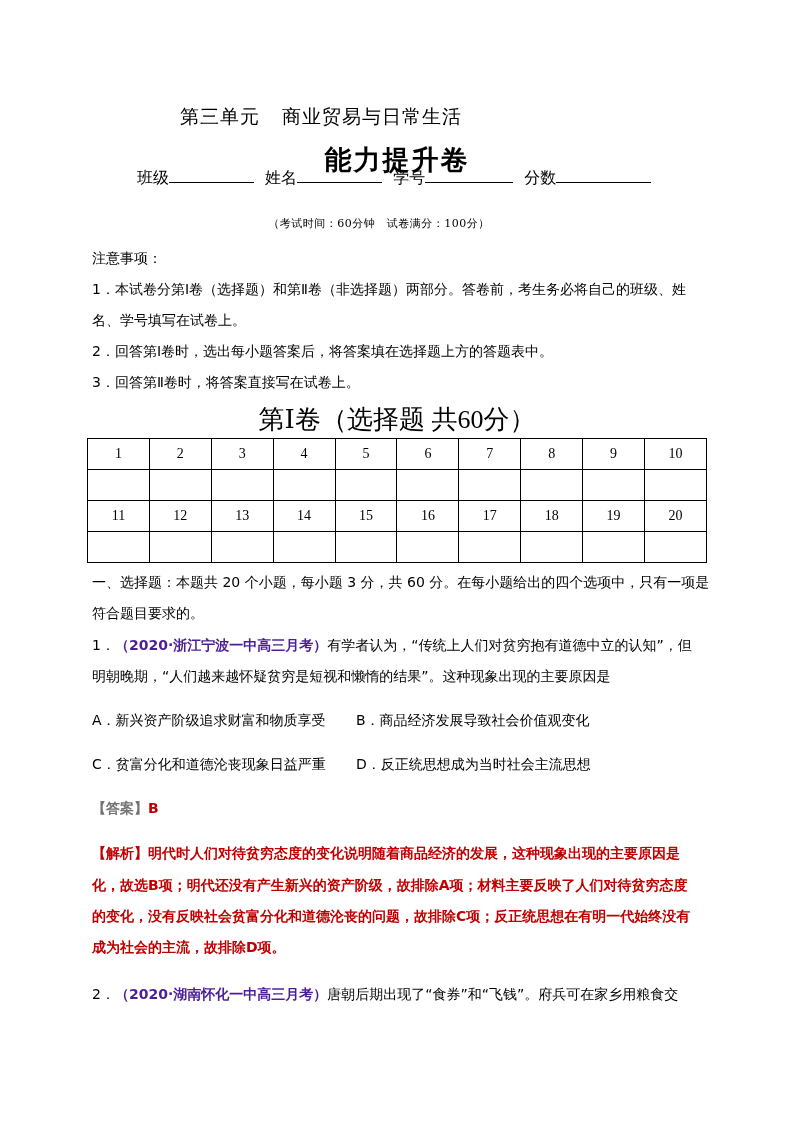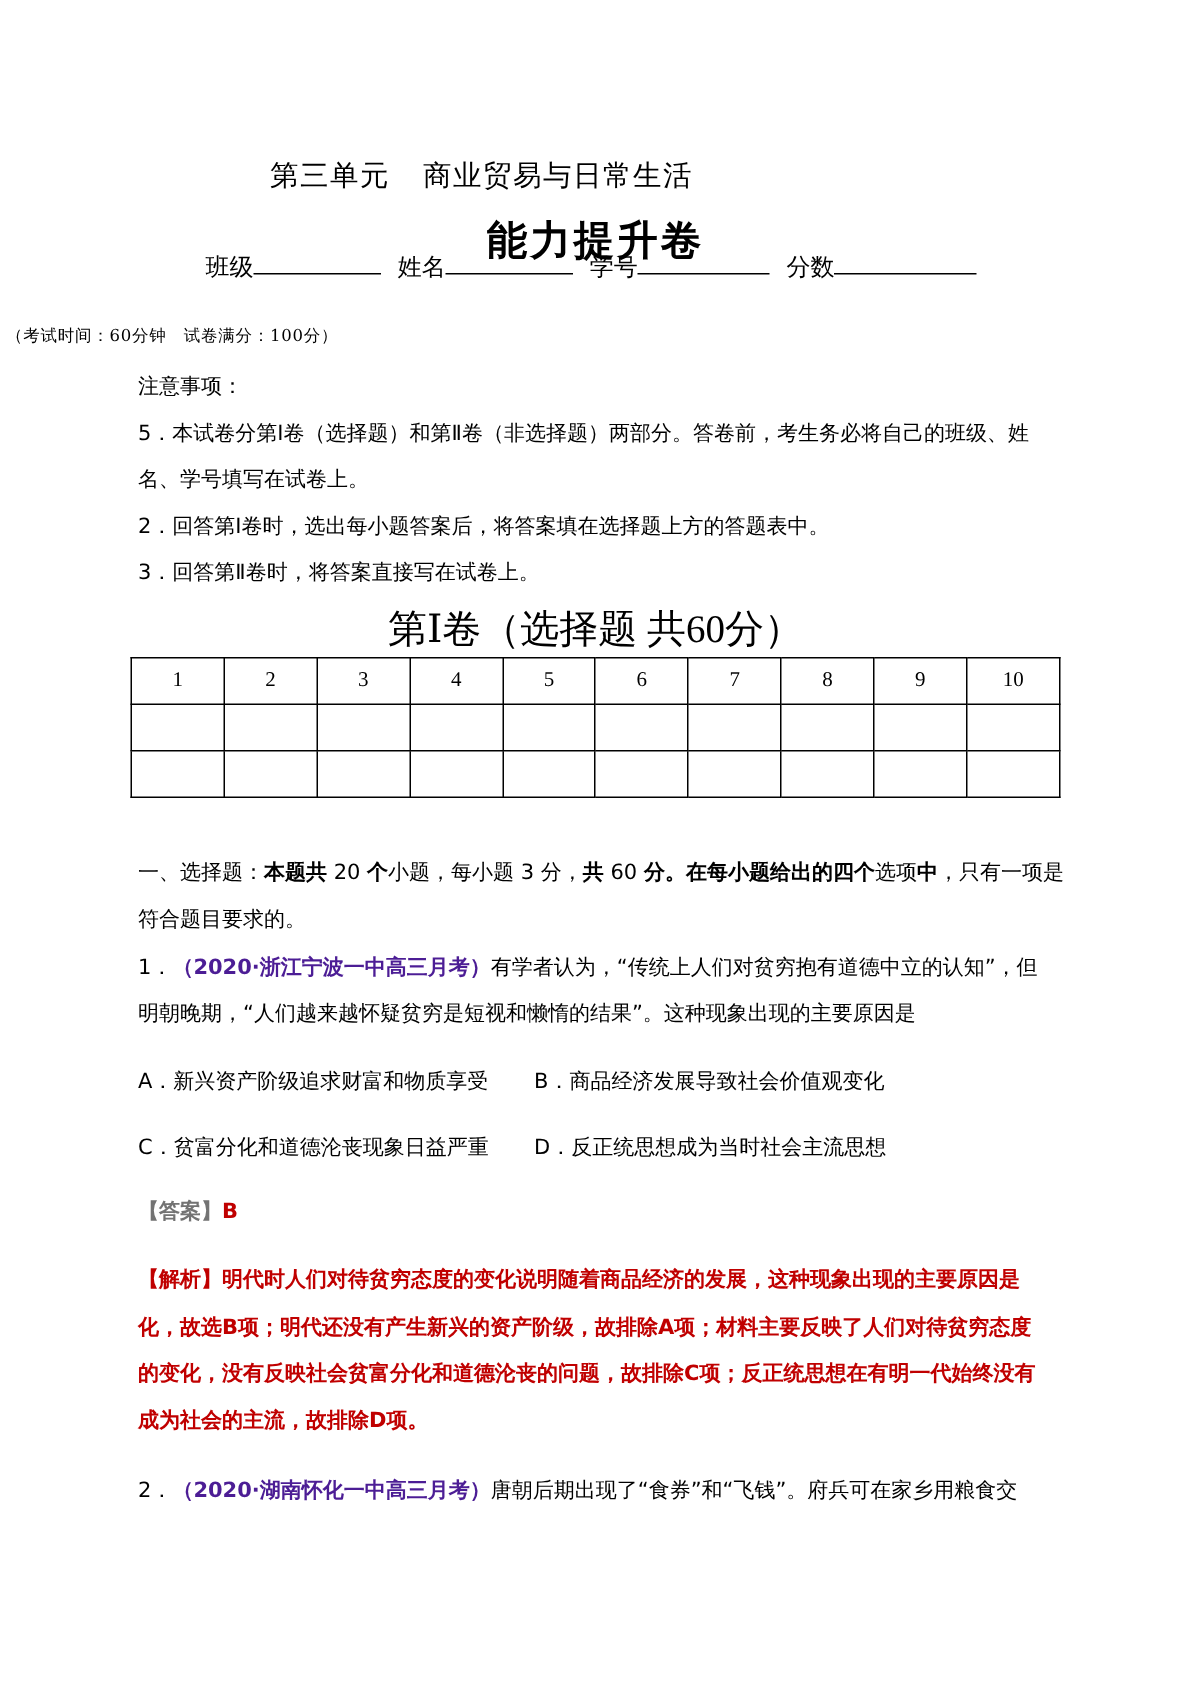--- a/index.html
+++ b/index.html
@@ -19,21 +19,21 @@
     font-size: 27px; font-weight: bold; letter-spacing: 2px;
   }
   .info-line {
     top: 166px; left: 137px; font-size: 16px; white-space: nowrap;
   }
   .info-line .blank {
     display: inline-block; border-bottom: 1px solid #000; height: 16px;
     vertical-align: baseline; margin-right: 6px;
   }
   .exam-meta {
-    top: 216px; left: 4px; width: 730px; text-align: left;
+    top: 216px; left: 14px; width: 730px; text-align: center;
     font-family: "DejaVu Serif", serif; font-size: 11px; letter-spacing: 0.5px;
   }
   .note {
     left: 92px; font-size: 14px; white-space: nowrap; line-height: 16px;
   }
   .section-title {
     top: 402px; left: 0; width: 794px; text-align: center;
     font-family: "Liberation Serif", "DejaVu Serif", serif; font-size: 26px;
   }
   table.answer-grid {
@@ -41,21 +41,21 @@
     border-collapse: collapse; table-layout: fixed;
     font-family: "Liberation Serif", "DejaVu Serif", serif; font-size: 14px;
   }
   table.answer-grid td {
     border: 1.3px solid #000; height: 30px; text-align: center; padding: 0;
   }
   .para {
     left: 92px; width: 612px; font-size: 14px; line-height: 16px;
     white-space: nowrap;
   }
-  .bold { font-weight: bold; }
+  .bold { font-weight: normal; }
   .source { color: #4c1d95; font-weight: bold; }
   .red { color: #C00000; font-weight: bold; }
   .ans-head { color: #737373; font-weight: bold; }
   .option { font-size: 14px; white-space: nowrap; text-align: center; }
 </style>
 </head>
 <body>
 
 <div class="abs unit-title">
   <span>第三单元</span><span class="gap"></span><span>商业贸易与日常生活</span>
@@ -66,21 +66,21 @@
 <div class="abs info-line">
   <span>班级</span><span class="blank" style="width:85px"></span>
   <span>姓名</span><span class="blank" style="width:85px"></span>
   <span>学号</span><span class="blank" style="width:88px"></span>
   <span>分数</span><span class="blank" style="width:95px"></span>
 </div>
 
 <div class="abs exam-meta">（考试时间：60分钟　试卷满分：100分）</div>
 
 <div class="abs note" style="top:250px">注意事项：</div>
-<div class="abs note" style="top:281px">5．本试卷分第Ⅰ卷（选择题）和第Ⅱ卷（非选择题）两部分。答卷前，考生务必将自己的班级、姓</div>
+<div class="abs note" style="top:281px">1．本试卷分第Ⅰ卷（选择题）和第Ⅱ卷（非选择题）两部分。答卷前，考生务必将自己的班级、姓</div>
 <div class="abs note" style="top:312px">名、学号填写在试卷上。</div>
 <div class="abs note" style="top:343px">2．回答第Ⅰ卷时，选出每小题答案后，将答案填在选择题上方的答题表中。</div>
 <div class="abs note" style="top:374px">3．回答第Ⅱ卷时，将答案直接写在试卷上。</div>
 
 <div class="abs section-title">第Ⅰ卷（选择题 共60分）</div>
 
 <table class="answer-grid">
   <tbody>
       <tr>
     <td>1</td>
@@ -98,20 +98,32 @@
     <td></td>
     <td></td>
     <td></td>
     <td></td>
     <td></td>
     <td></td>
     <td></td>
     <td></td>
     <td></td>
     <td></td>
+  </tr>
+  <tr>
+    <td>11</td>
+    <td>12</td>
+    <td>13</td>
+    <td>14</td>
+    <td>15</td>
+    <td>16</td>
+    <td>17</td>
+    <td>18</td>
+    <td>19</td>
+    <td>20</td>
   </tr>
   <tr>
     <td></td>
     <td></td>
     <td></td>
     <td></td>
     <td></td>
     <td></td>
     <td></td>
     <td></td>

